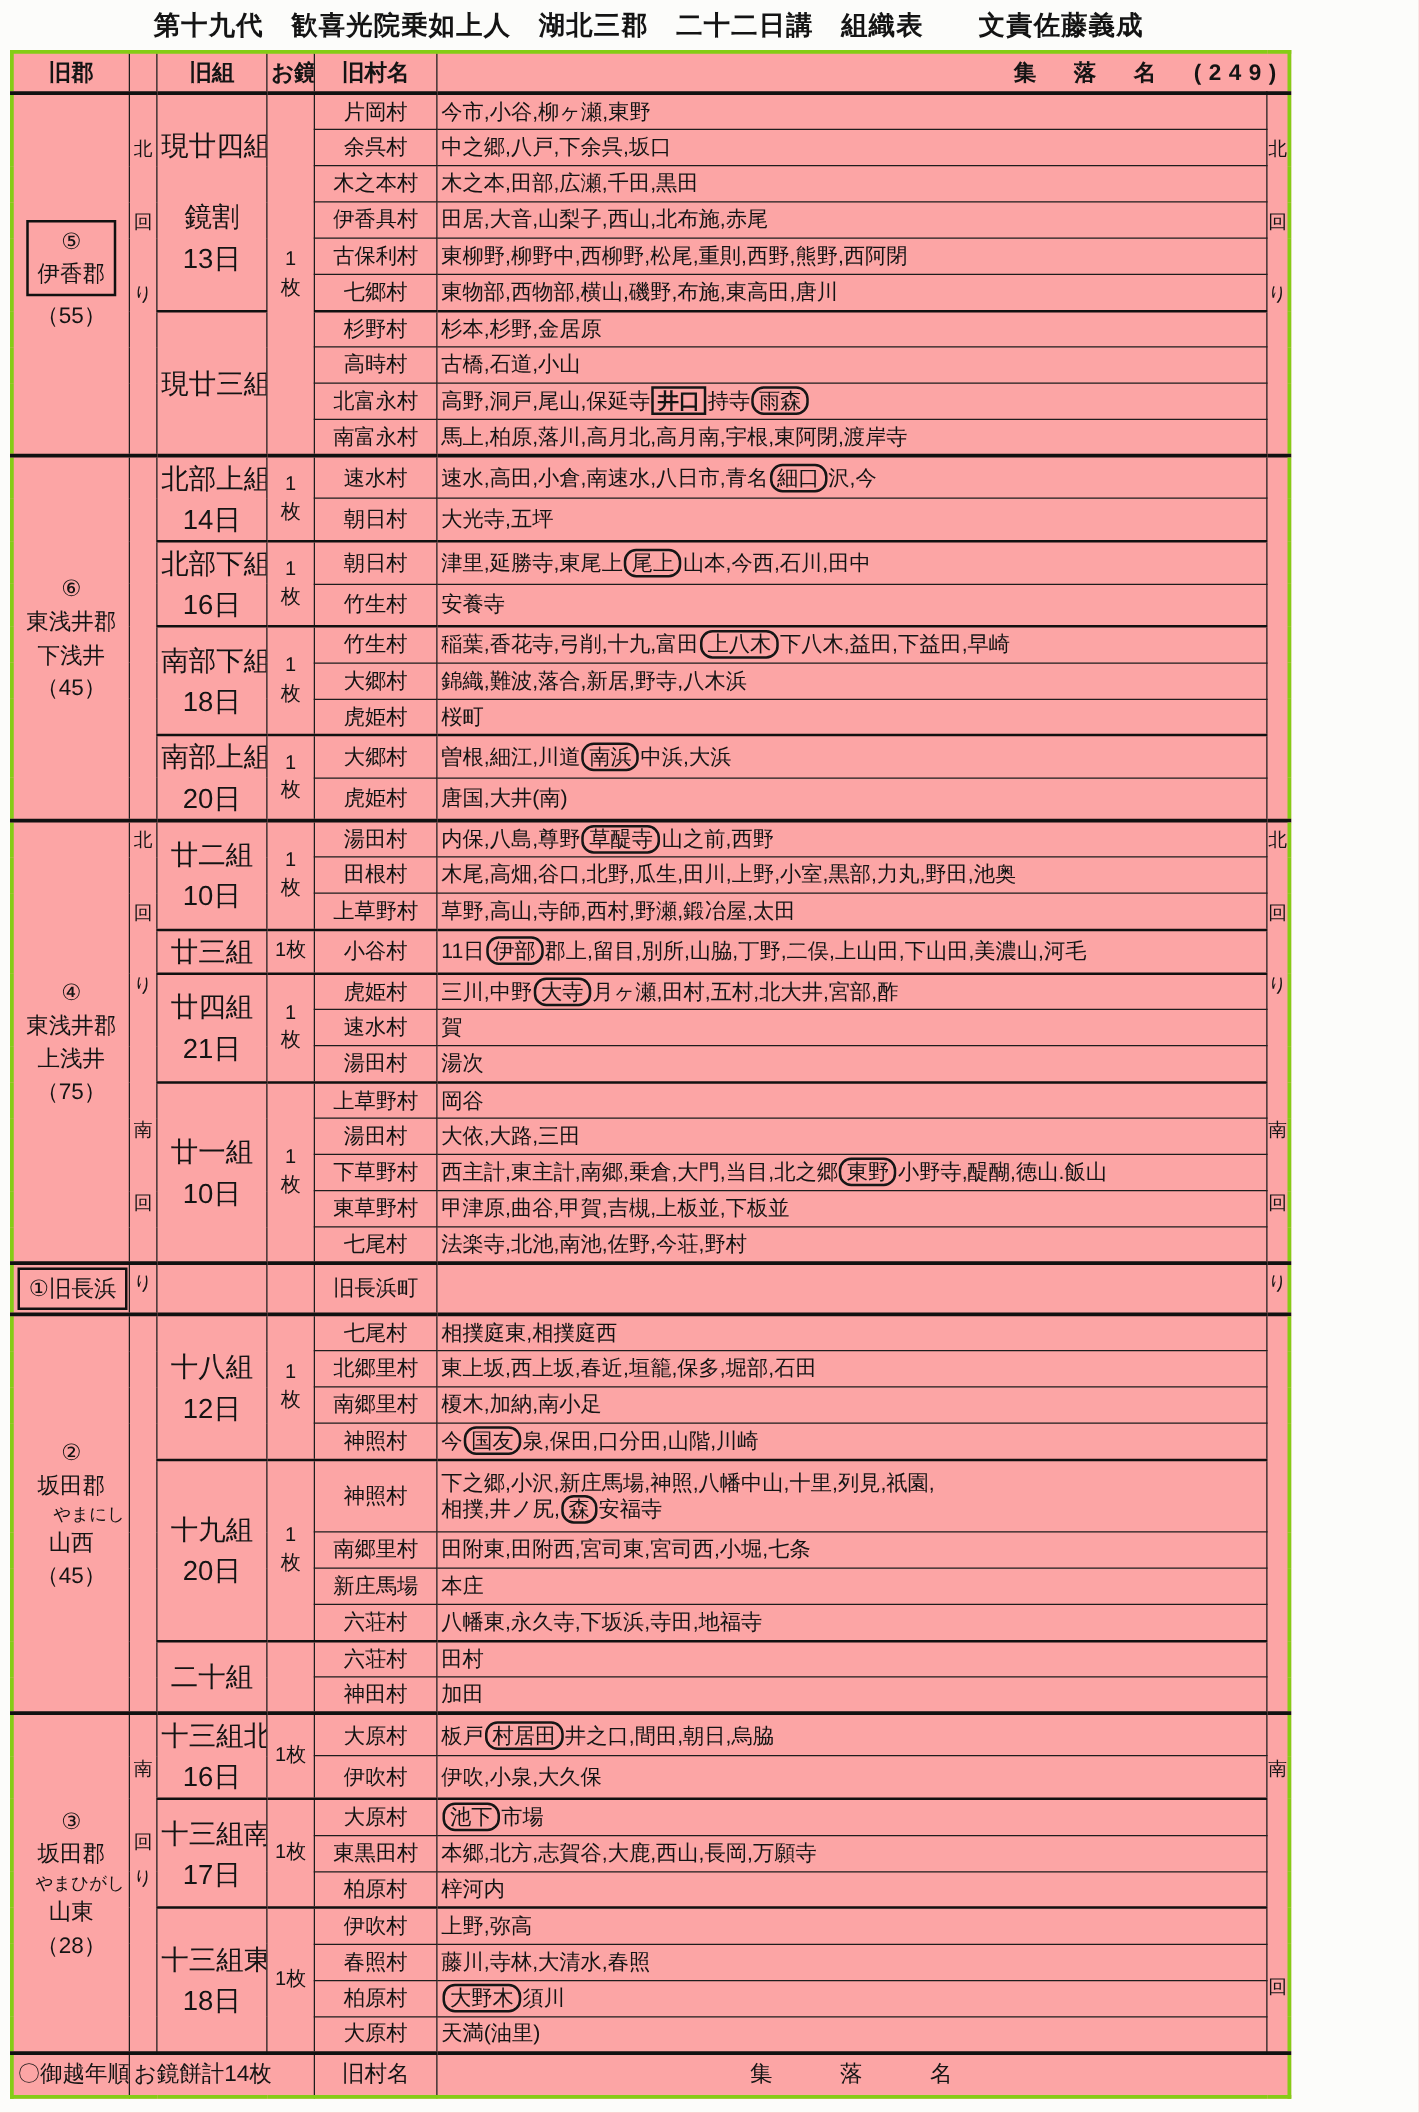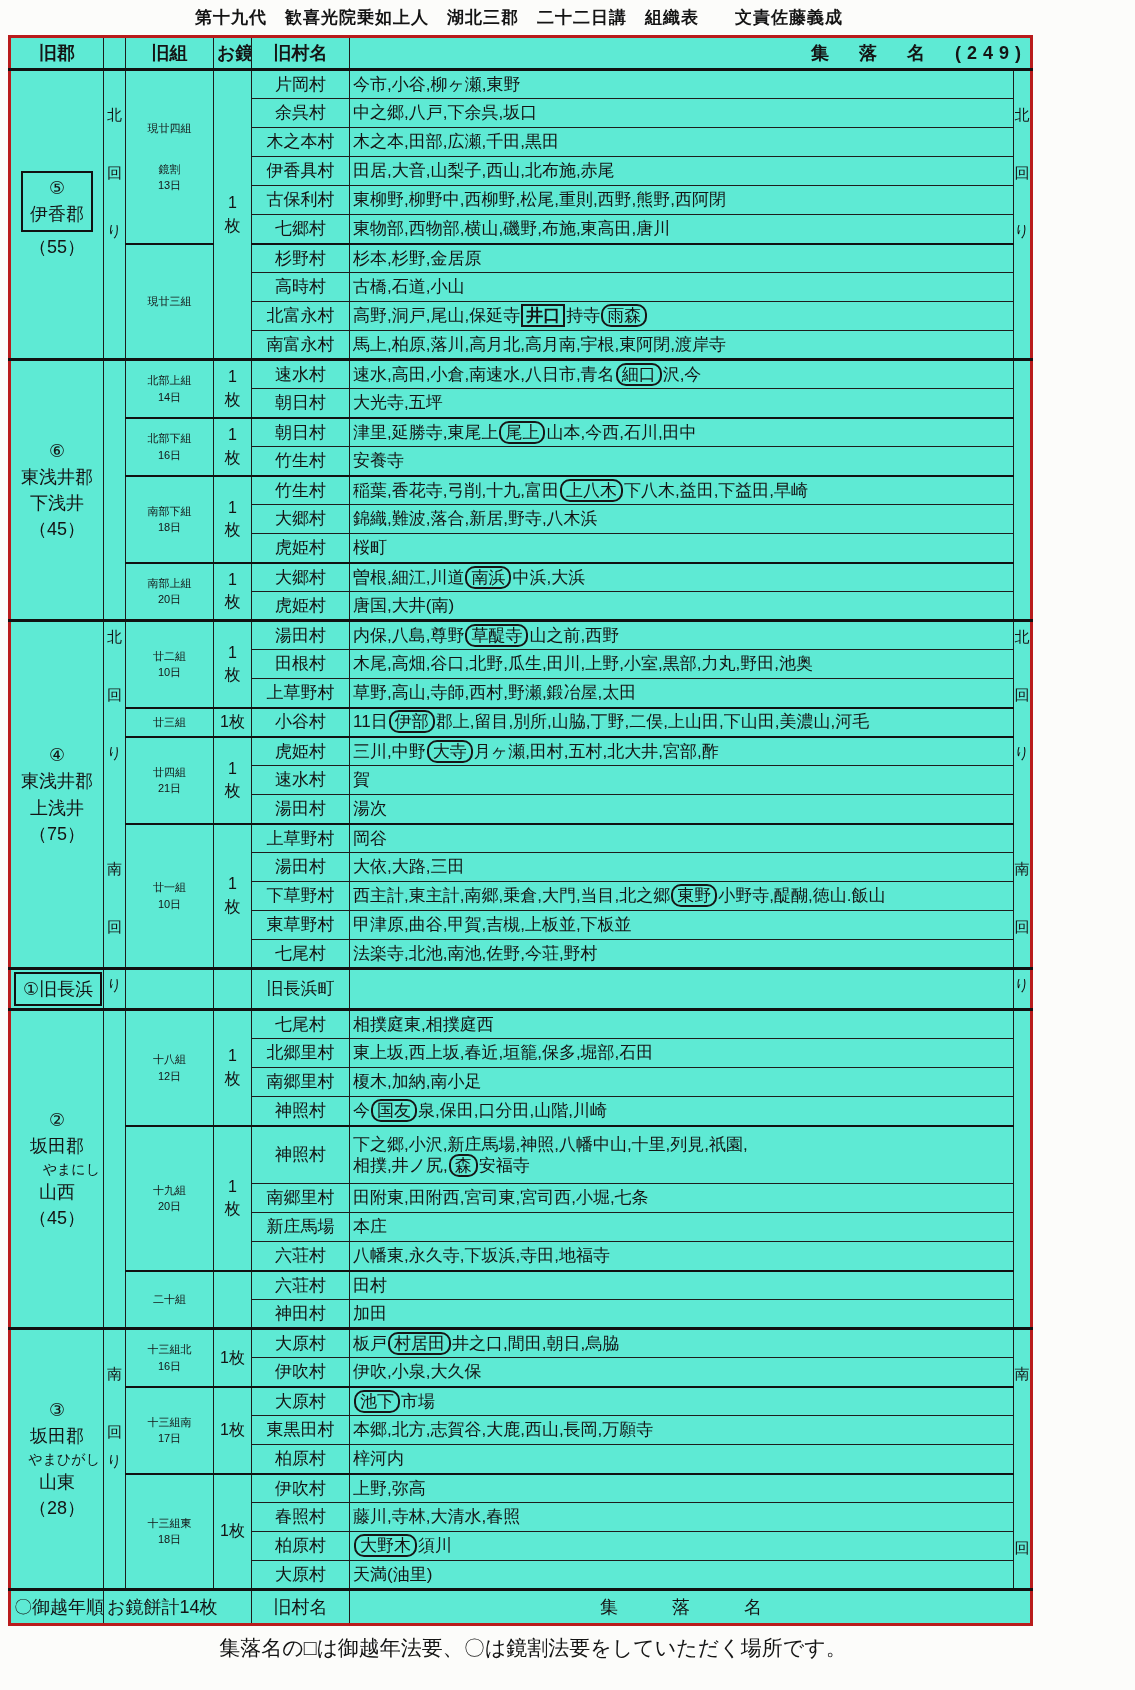--- a/index.html
+++ b/index.html
@@ -5,48 +5,48 @@
   html,body{margin:0;padding:0;}
   body{
     width:1135px;height:1690px;
     background:#fcfcfa;color:#141414;
     font-family:"Liberation Sans","DejaVu Sans",sans-serif;
     overflow:hidden;
   }
   .page{padding:4px 0 0 8px;}
   .title{
     width:1022px;text-align:center;
-    font-size:17px;font-weight:bold;letter-spacing:1px;
+    font-size:21px;font-weight:bold;letter-spacing:1px;
     margin:2px 0 6px 0;white-space:nowrap;
   }
   table{
     border-collapse:collapse;table-layout:fixed;
-    width:1022px;border:3px solid #b91c1c;
-    background:#5eead4;
+    width:1022px;border:3px solid #84cc16;
+    background:#fca5a5;
   }
   col.c1{width:94px}col.c2{width:22px}col.c3{width:88px}
   col.c4{width:38px}col.c5{width:98px}col.c6{width:664px}col.c7{width:18px}
   th,td{
     border:1px solid #1d1d1d;
     padding:0 3px;font-size:17px;line-height:1.25;
     vertical-align:middle;overflow:hidden;white-space:nowrap;
   }
   thead th{height:30px;font-size:18px;font-weight:bold;border-bottom:3px solid #111;}
   tbody tr{height:29px;}
   tbody tr.tall{height:58px;}
   tr.sec > td{border-top:3px solid #111;}
   tr.blk > td{border-top:2px solid #111;}
   tfoot td{height:32px;border-top:3px solid #111;font-size:18px;}
   .v{text-align:center;}
   .s{text-align:left;}
   .district{text-align:center;font-size:18px;border-right:1px solid #1d1d1d;}
   .district .dbox{display:inline-block;border:2px solid #111;padding:2px 7px;margin:2px 0;}
   .district div{line-height:1.45;}
   .district .small{font-size:14px;text-align:right;}
-  .grp{text-align:center;font-size:11px;}
+  .grp{text-align:center;font-size:22px;}
   .grp .gap{height:24px;}
   .grp div{line-height:1.5;}
   .oka{text-align:center;font-size:16px;padding:0 1px;}
   .oka div{line-height:1.4;}
   .dir{position:relative;padding:0;}
   .dir span{position:absolute;left:0;width:100%;text-align:center;font-size:15px;}
   .seg{display:inline;}
   .seg.circle{border:2px solid #161616;border-radius:10px;padding:0 4px;margin:0 1px;}
   .seg.box{border:2px solid #161616;border-radius:0;padding:0 3px;margin:0 1px;font-weight:bold;}
   .ftr-center{text-align:center;letter-spacing:18px;}

